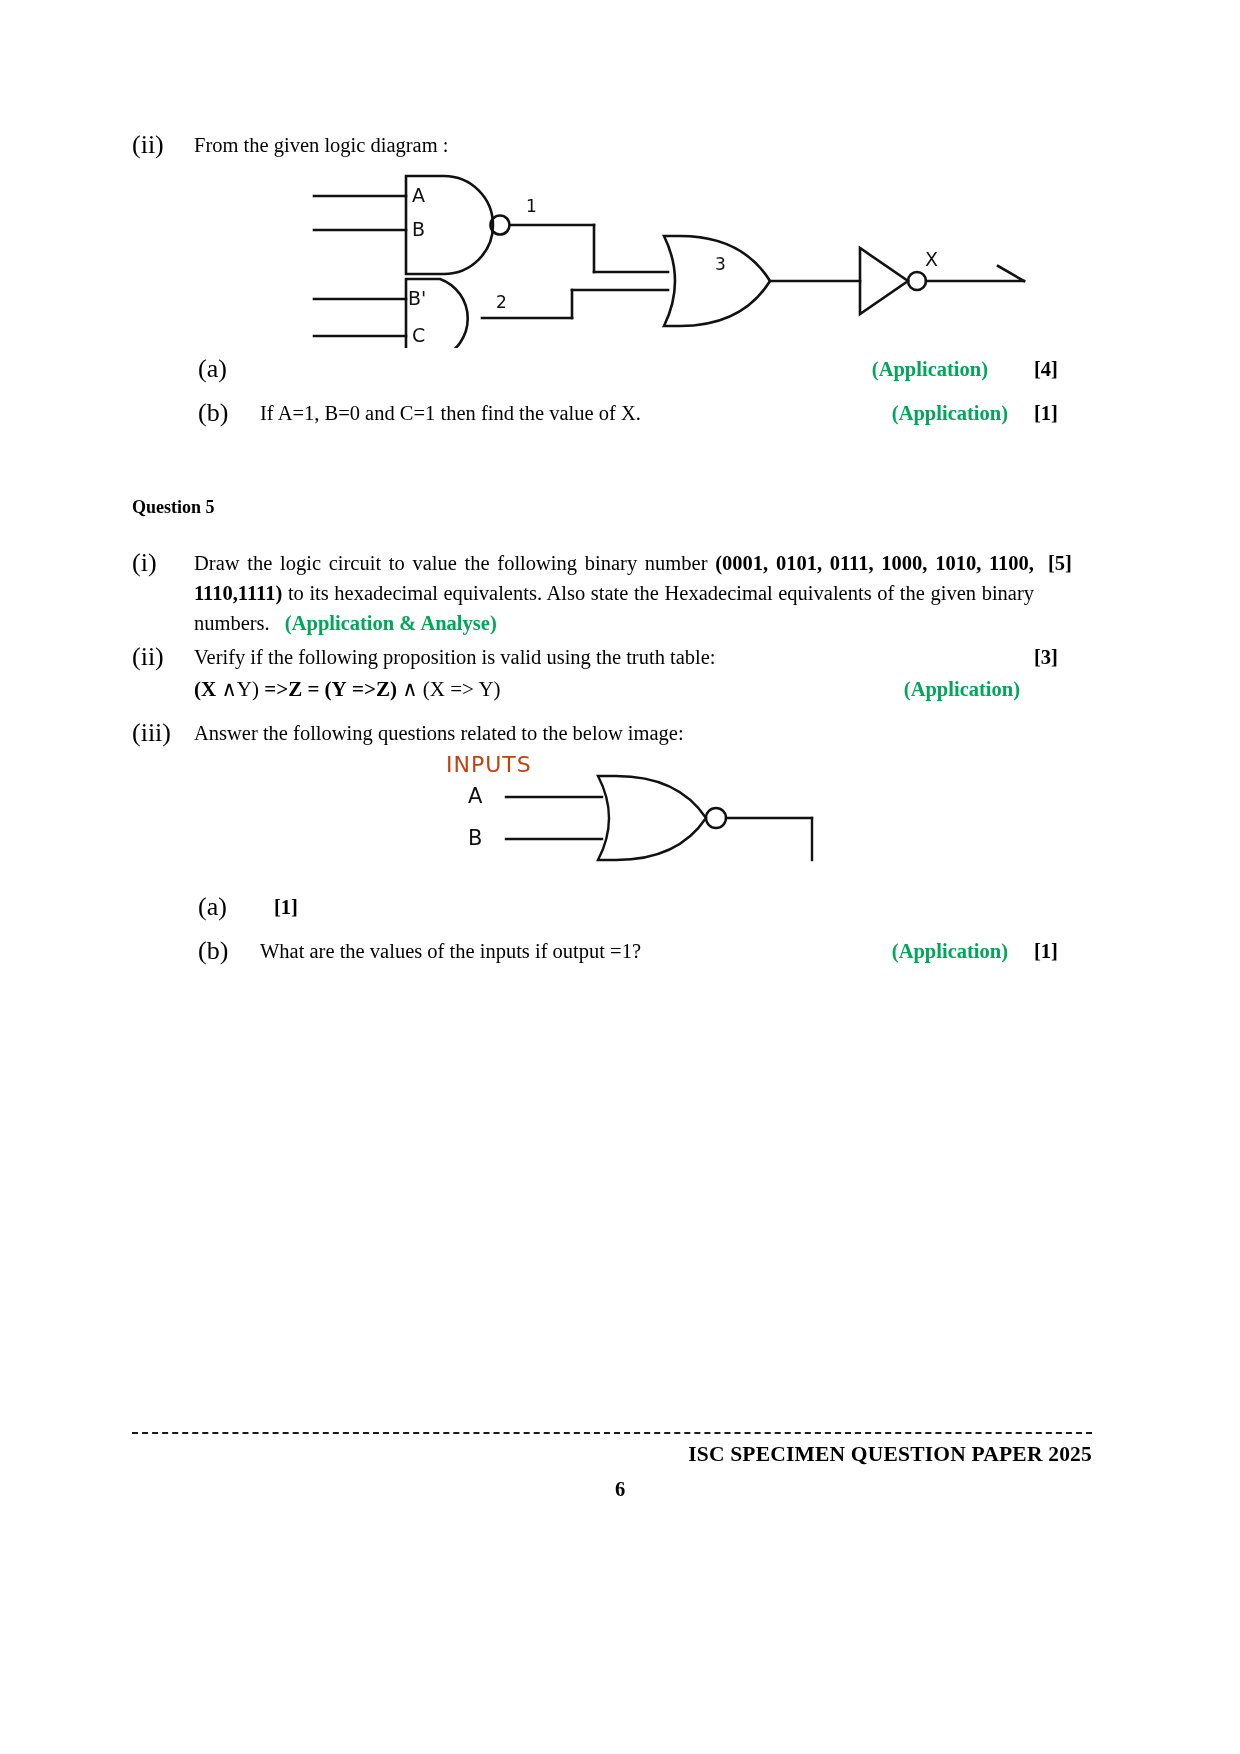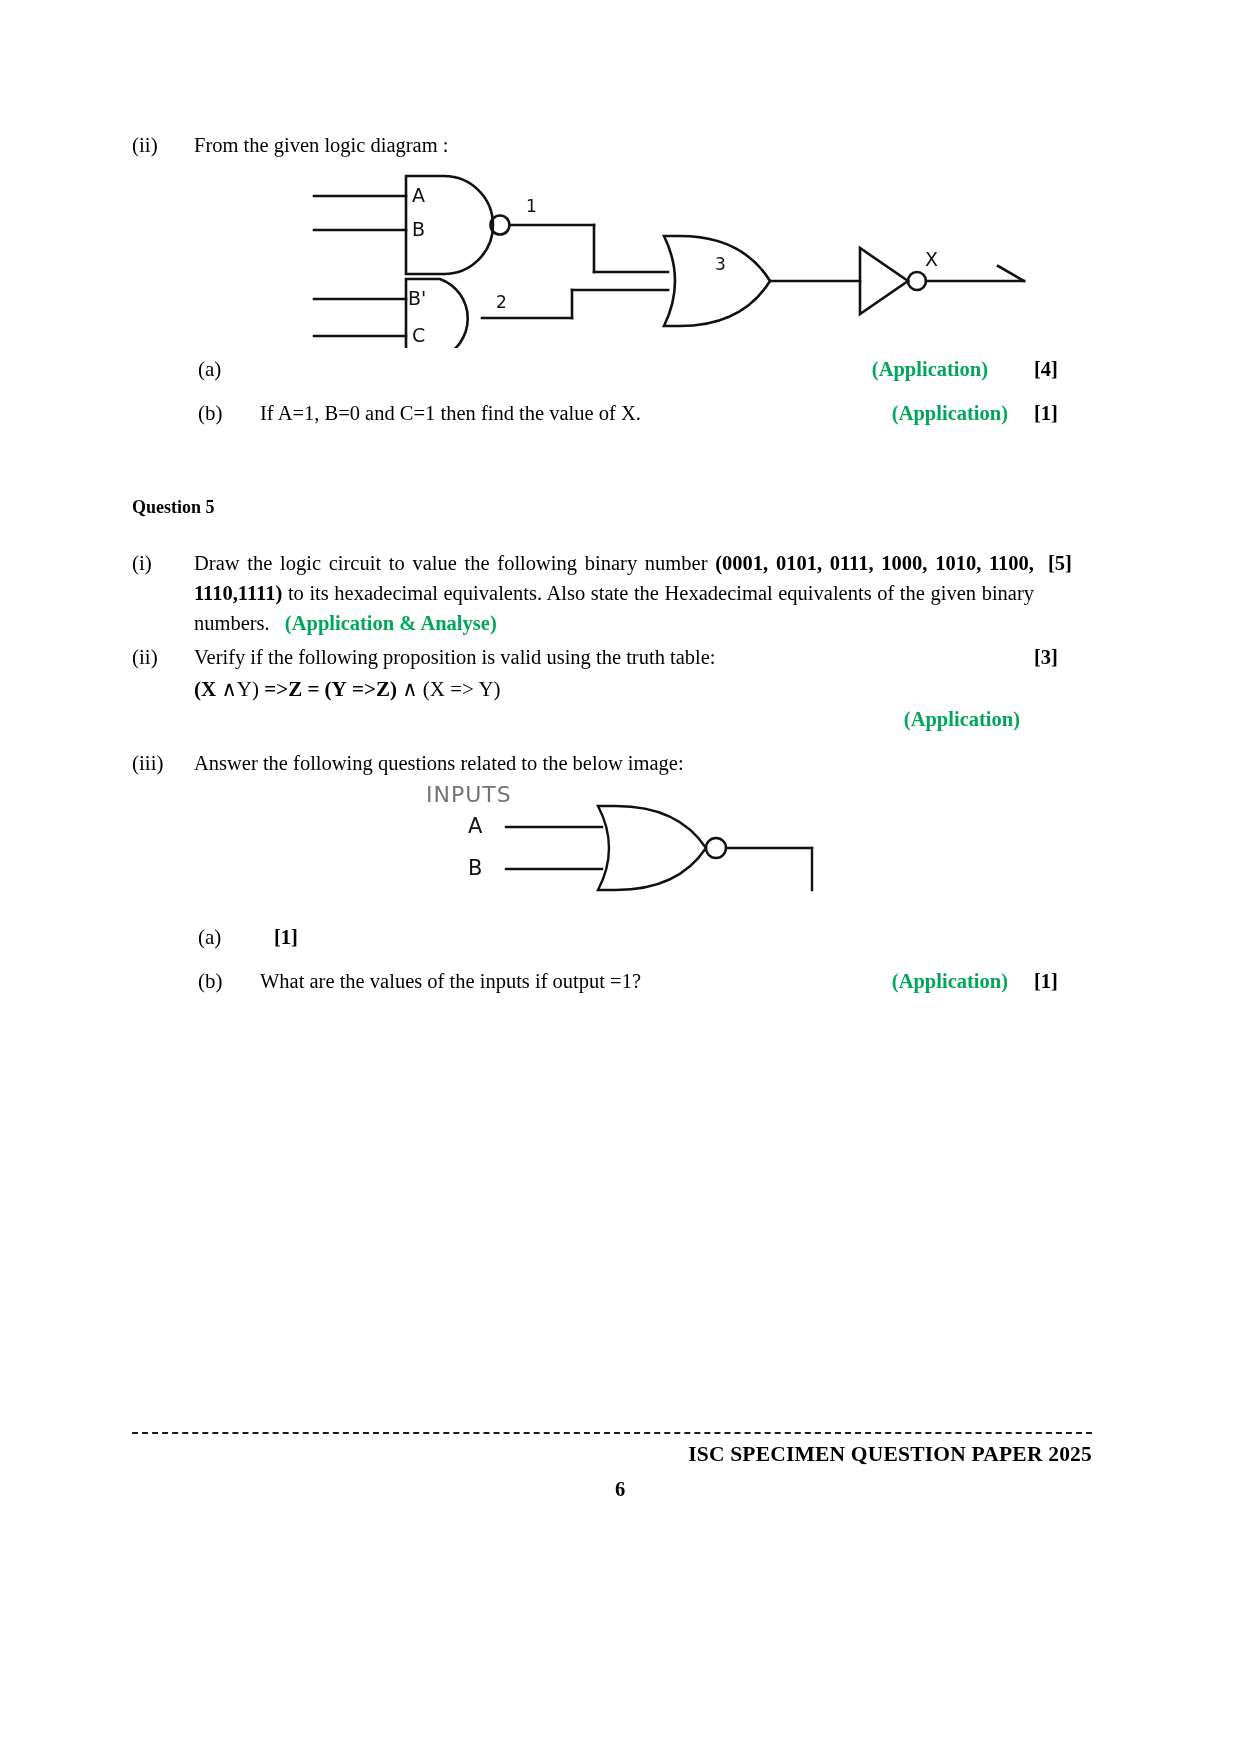--- a/index.html
+++ b/index.html
@@ -32,21 +32,21 @@
   
   .q-row {
     display: flex;
     align-items: flex-start;
     width: 960px;
     margin-bottom: 2px;
   }
   .q-num {
     width: 62px;
     flex: 0 0 62px;
-    font-size: 21px;
+    font-size: 26px;
     line-height: 30px;
   }
   .q-num.sub {
     width: 62px;
     flex: 0 0 62px;
   }
   .q-body {
     flex: 1 1 auto;
     font-size: 20.5px;
     line-height: 30px;
@@ -230,38 +230,38 @@
     <div class="q-row" style="margin-top:4px;">
       <div class="q-num">(ii)</div>
       <div class="q-body" style="width:840px;">
         <div>Verify if the following proposition is valid using the truth table:</div>
       </div>
       <div class="marks">[3]</div>
     </div>
 
     <div class="q-row">
       <div class="q-num"></div>
-      <div class="q-body" style="display:flex;width:840px;flex-direction:column;">
+      <div class="q-body" style="display:flex;width:840px;">
         <span style="flex:1 1 auto;font-size:21px;">
           <span class="bold">(X</span><span style="font-weight:normal;"> ∧Y)</span><span class="bold"> =&gt;Z  =  (Y</span><span style="font-weight:normal;"> </span><span class="bold">=&gt;Z)</span><span style="font-weight:normal;"> ∧ (X =&gt;</span><span style="font-weight:normal;"> Y)</span>
         </span>
         <span class="green" style="flex:0 0 auto;">(Application)</span>
       </div>
       <div class="marks"></div>
     </div>
 
     <div class="spacer-sm"></div>
 
     <div class="q-row">
       <div class="q-num">(iii)</div>
       <div class="q-body">Answer the following questions related to the below image:</div>
     </div>
 
     <div class="diagram-2">
-      <div style="position:absolute;left:294px;top:2px;font-family:'DejaVu Sans',sans-serif;font-size:22px;color:#737373;letter-spacing:1px;">INPUTS</div>
+      <div style="position:absolute;left:314px;top:2px;font-family:'DejaVu Sans',sans-serif;font-size:22px;color:#c2410c;letter-spacing:1px;">INPUTS</div>
       <div style="position:absolute;left:336px;top:34px;font-family:'DejaVu Sans',sans-serif;font-size:21px;color:#111;">A</div>
       <div style="position:absolute;left:336px;top:76px;font-family:'DejaVu Sans',sans-serif;font-size:21px;color:#111;">B</div>
 
       <svg width="400" height="120" viewBox="0 0 400 120" style="position:absolute;left:360px;top:22px;">
         <g fill="none" stroke="#111111" stroke-width="2.4" stroke-linecap="square">
 
           <line x1="14" y1="25" x2="110" y2="25"></line>
           <line x1="14" y1="67" x2="110" y2="67"></line>
 
           <path d="M106 4 Q 128 46 106 88 L 124 88 Q 186 88 214 46 Q 186 4 124 4 Z"></path>

